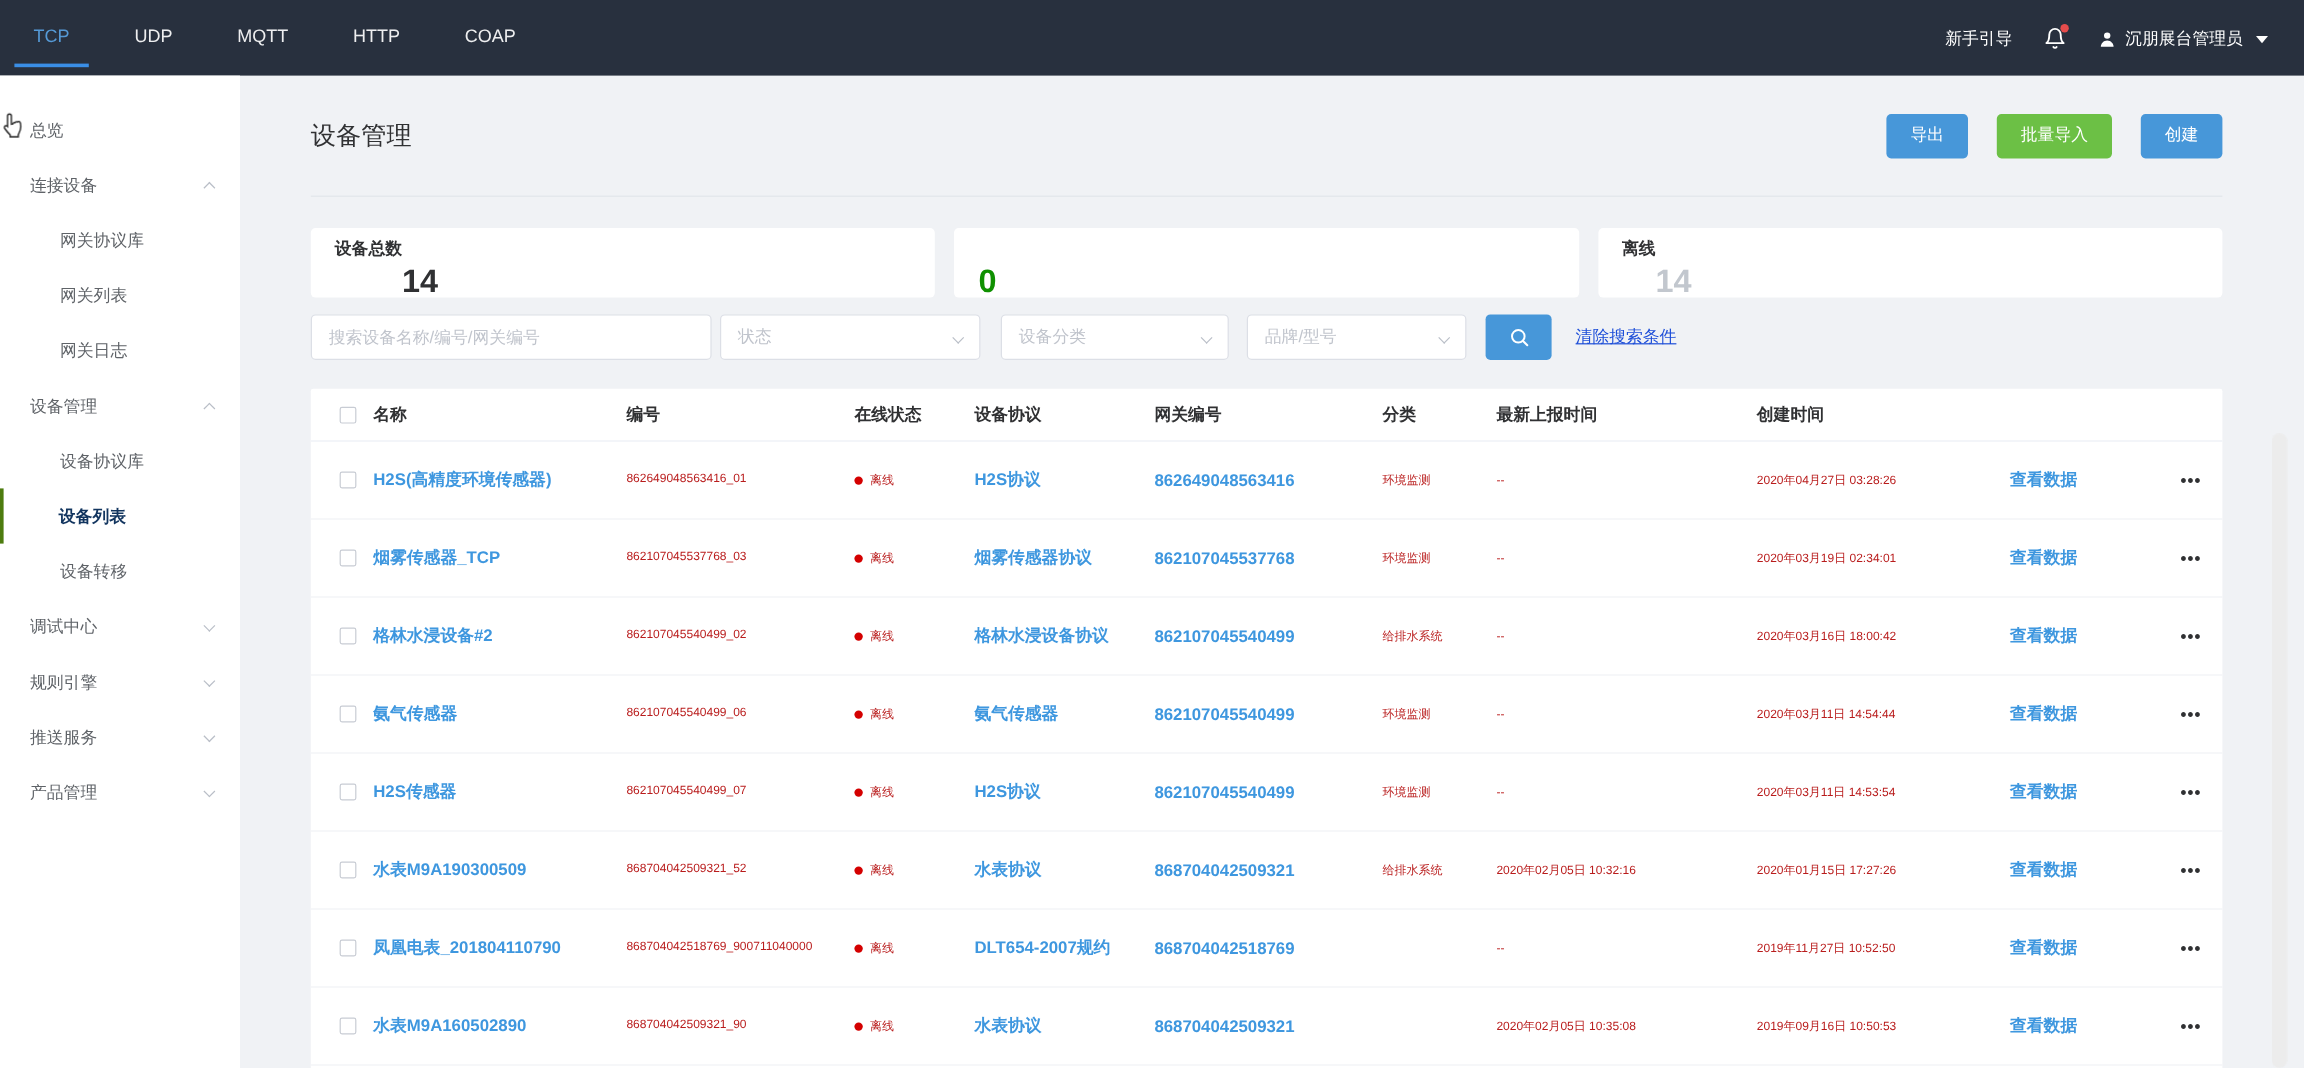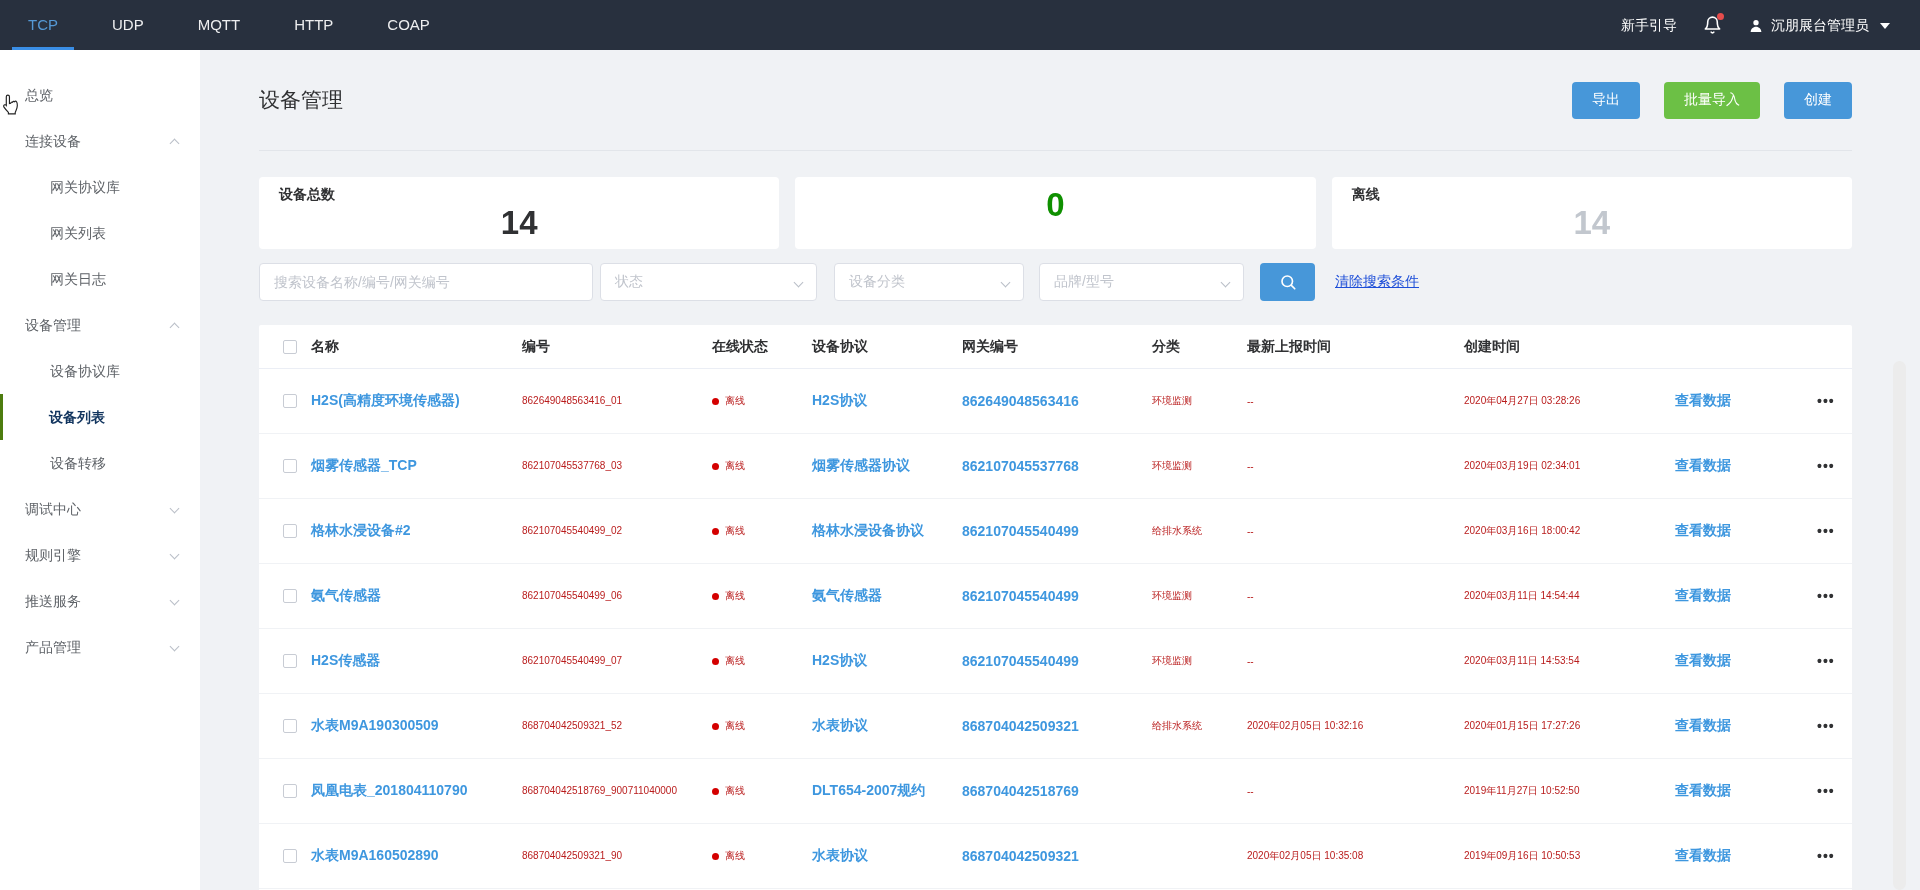--- a/index.html
+++ b/index.html
@@ -1,20 +1,20 @@
 <!DOCTYPE html>
 <html><head>
 <meta charset="utf-8">
 <style>
   * { margin:0; padding:0; box-sizing:border-box; }
   html,body { width:1920px; height:890px; overflow:hidden; background:#f0f2f5;
     font-family:"Liberation Sans","DejaVu Sans",sans-serif; }
 
   
-  .topnav { height:50px; background:#28303e; display:flex; align-items:center;
+  .topnav { height:63px; background:#28303e; display:flex; align-items:center;
     justify-content:space-between; padding:0 30px 0 12px; }
   .nav-tabs { display:flex; height:49px; }
   .tab { color:rgba(255,255,255,.92); font-size:15px; padding:0 16px; margin-right:22px;
     height:49px; line-height:47px; position:relative; cursor:pointer; }
   .tab.active { color:#5599d6; }
   .tab.active::after { content:""; position:absolute; left:0; right:0; bottom:0;
     height:3px; background:#3a8ee6; }
   .nav-right { display:flex; align-items:flex-end; gap:26px; color:#fff; font-size:14px; }
   .guide { cursor:pointer; }
   .bell-wrap { position:relative; display:flex; cursor:pointer; }
@@ -45,40 +45,40 @@
   .page-title { font-size:21px; color:#303133; font-weight:500; }
   .hdr-buttons { display:flex; gap:24px; }
   .btn { height:37px; padding:0 20px; border:none; border-radius:4px; color:#fff;
     font-size:14px; display:flex; align-items:center; cursor:pointer;
     font-family:inherit; }
   .btn.blue { background:#4797d9; }
   .btn.green { background:#6cc045; }
 
   
   .stats-row { display:flex; gap:16px; margin-top:26px; }
-  .stat-card { flex:1; height:72px; background:#fff; border-radius:4px;
-    padding:9px 20px 6px; display:flex; flex-direction:column; }
+  .stat-card { flex:1; height:58px; background:#fff; border-radius:4px;
+    padding:9px 20px 6px; display:flex; }
   .stat-label { font-size:14px; font-weight:700; color:#303133; }
-  .stat-value { flex:1; text-align:center; font-size:33px; font-weight:700;
-    line-height:1.15; }
+  .stat-value { flex:1; text-align:left; font-size:27px; font-weight:700;
+    line-height:1.15;margin-top:20px; }
 
   
   .filter-row { margin-top:14px; display:flex; align-items:center; }
   .search-input { width:334px; height:38px; border:1px solid #dcdfe6; border-radius:4px;
     padding:0 14px; font-size:14px; color:#606266; background:#fff;
     font-family:inherit; outline:none; }
   .search-input::placeholder { color:#c0c4cc; }
   .selects { display:contents; }
   .select { height:38px; background:#fff; border:1px solid #dcdfe6; border-radius:4px;
     display:flex; align-items:center; justify-content:space-between; padding:0 14px;
     font-size:14px; color:#c0c4cc; cursor:pointer; }
   .select .chev { position:static; margin-left:8px; }
   .sel0 { width:217px; margin-left:7px; }
   .sel1 { width:190px; margin-left:17px; }
-  .sel2 { width:205px; margin-left:15px; }
+  .sel2 { width:183px; margin-left:15px; }
   .search-btn { width:55px; height:38px; border:none; border-radius:4px; background:#4797d9;
     margin-left:16px; display:flex; align-items:center; justify-content:center; cursor:pointer; }
   .clear-link { margin-left:20px; color:#1d4ed8; font-size:14px;
     text-decoration:underline; cursor:pointer; }
 
   
   .table-card { margin-top:24px; background:#fff; border-radius:2px; height:572px;
     overflow:hidden; }
   .t-header, .t-row { display:grid;
     grid-template-columns:40px 211px 190px 100px 150px 190px 95px 217px 211px 142px 1fr;

